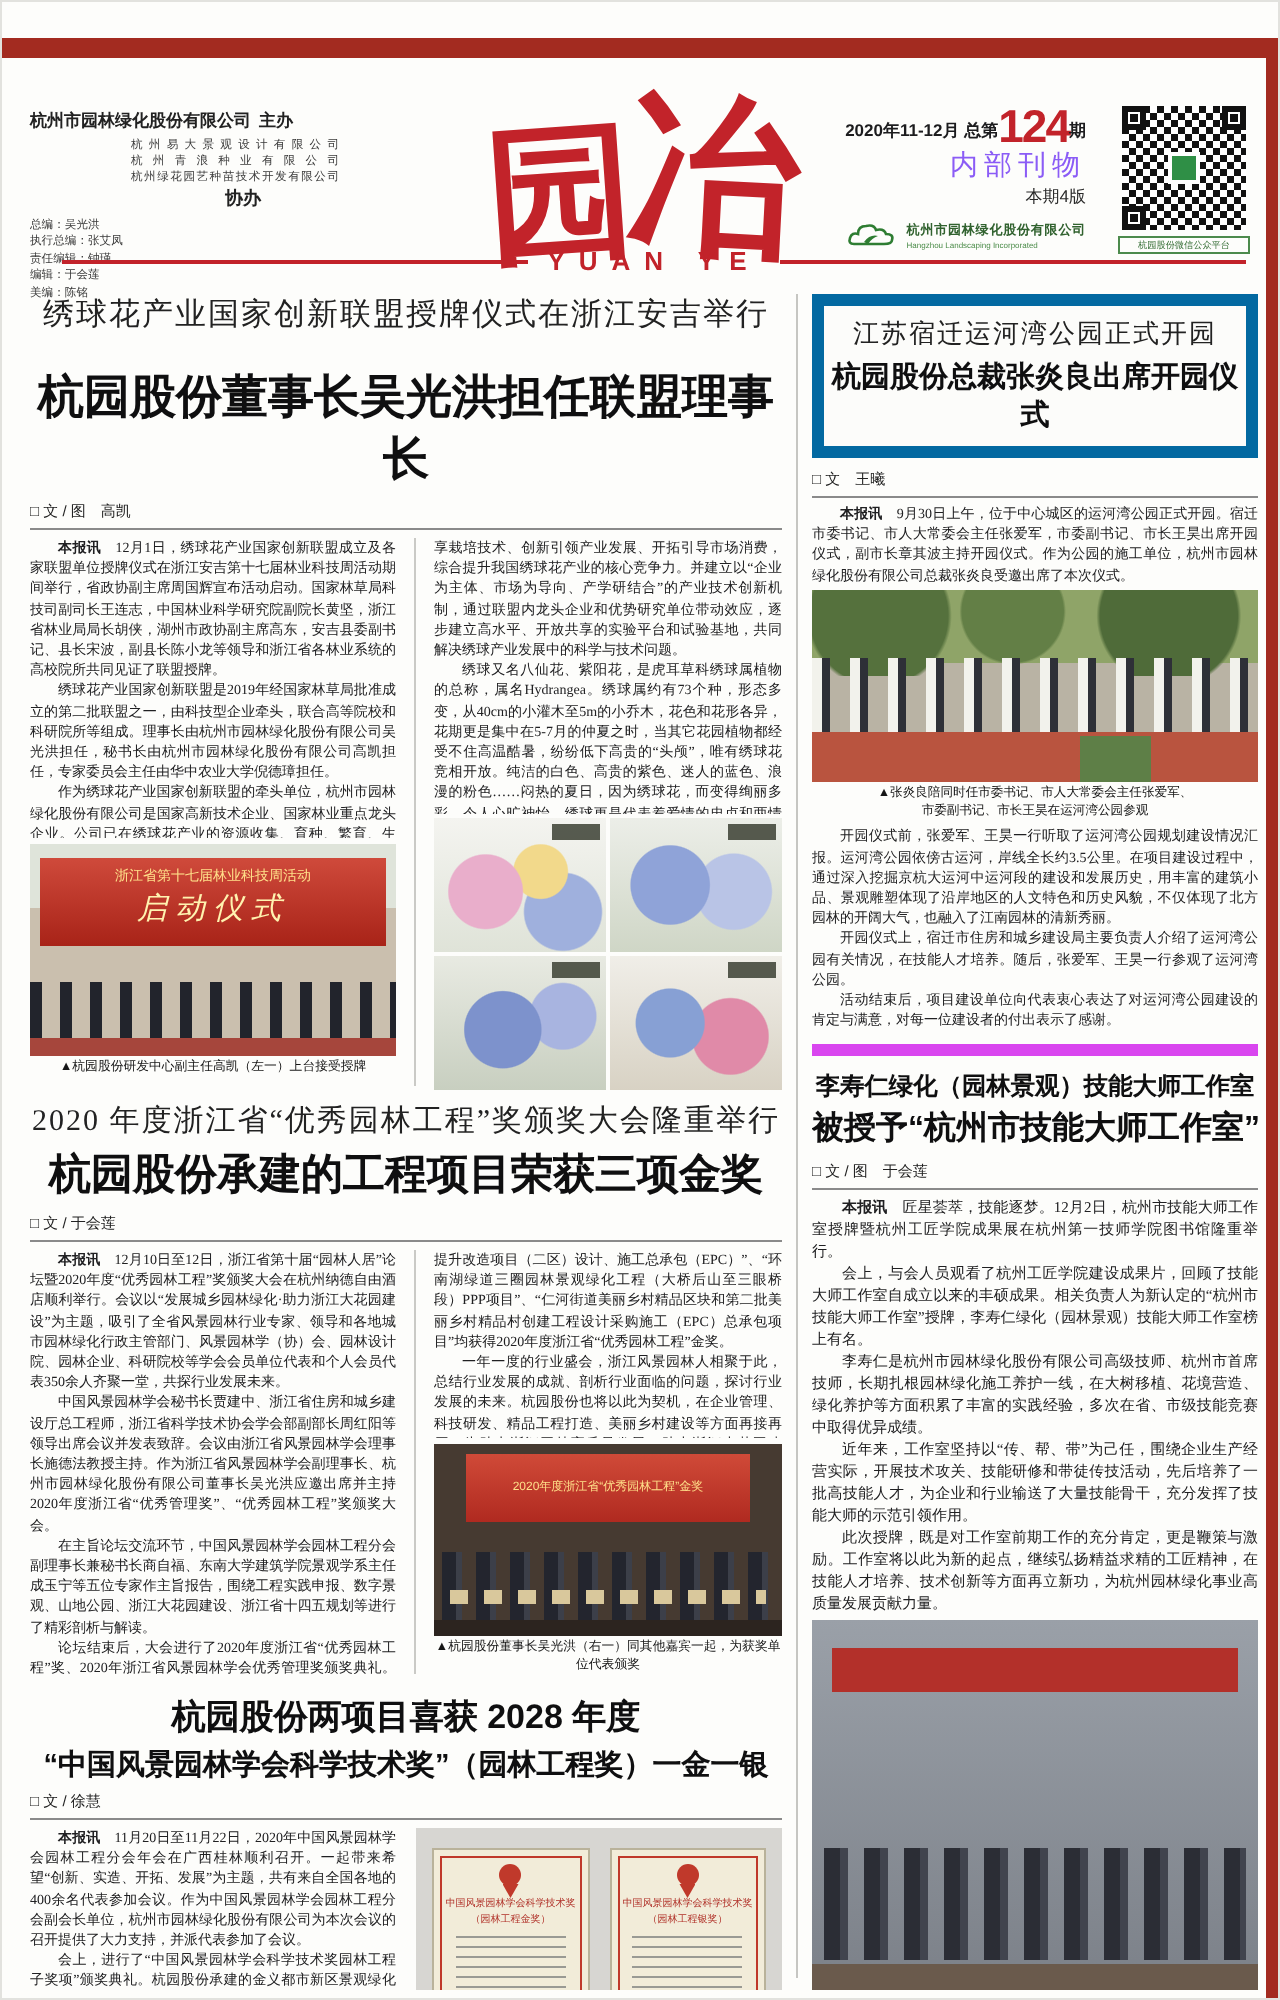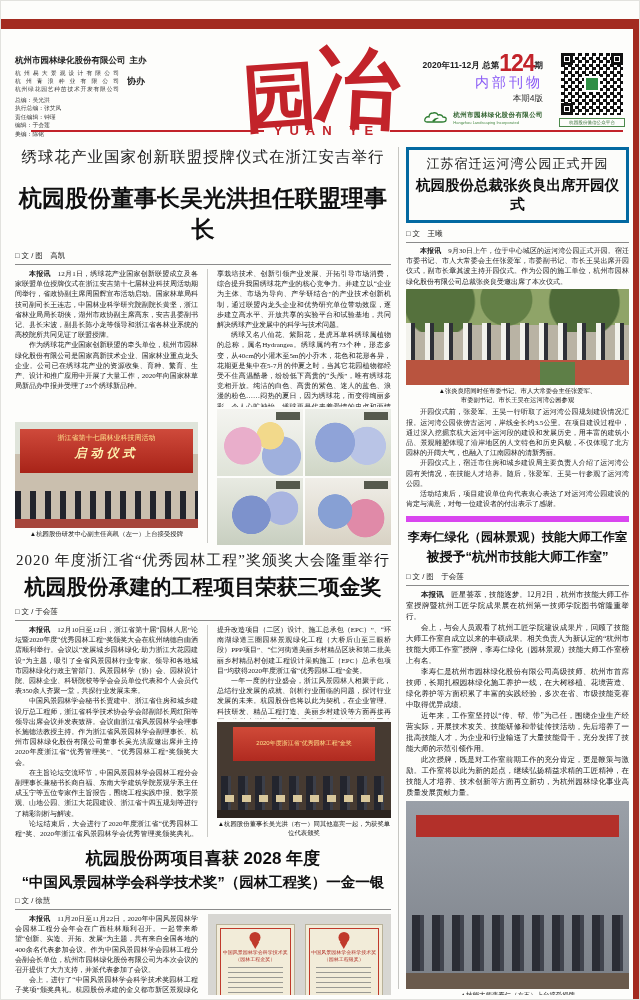--- a/index.html
+++ b/index.html
@@ -6,21 +6,21 @@
   body{width:640px;height:1000px;position:relative;background:#fdfdfb;overflow:hidden;
        font-family:"Liberation Serif","DejaVu Serif",serif;color:#1c1c1e;border:1px solid #e2e2de;box-sizing:border-box;}
   .sans{font-family:"Liberation Sans","DejaVu Sans",sans-serif;}
   
   .topbar{position:absolute;top:18px;left:0;right:0;height:10px;background:#a32b20;}
   .rightbar{position:absolute;top:18px;right:0;bottom:0;width:6px;background:#a32b20;}
   
   .mh-left{position:absolute;left:14px;top:54px;width:205px;}
   .mh-org{font-size:8.5px;font-weight:700;color:#222;}
   .mh-org b{margin-left:4px;}
-  .coorg-row{display:flex;align-items:center;margin-top:2px;}
+  .coorg-row{display:flex;align-items:center;margin-top:2px;flex-direction:column;}
   .coorg{width:104px;}
   .coorg div{font-size:5.8px;line-height:8px;color:#3a3a3a;text-align:justify;text-align-last:justify;}
   .corole{font-size:9px;font-weight:700;margin-left:8px;color:#222;}
   .staff{margin-top:3px;}
   .staff div{font-size:5.8px;line-height:8.4px;color:#3a3a3a;}
   .mh-title{position:absolute;left:222px;top:30px;width:196px;text-align:center;color:#c2232a;}
   .mh-title .zi1{font-size:74px;font-weight:700;display:inline-block;transform:rotate(-4deg) translateY(4px);}
   .mh-title .zi2{font-size:86px;font-weight:700;display:inline-block;transform:rotate(3deg);margin-left:-4px;}
   .yy{position:absolute;left:30px;right:16px;top:122px;display:flex;align-items:center;gap:10px;color:#c2232a;}
   .yy .line{flex:1;height:2px;background:#c2232a;}
@@ -65,21 +65,21 @@
   
   .a1-cols{height:274px;margin-top:4px;}
   .a1t1{height:150px;} .a1t2{height:138px;}
   .a3-cols{height:212px;margin-top:4px;}
   .a3t1{height:212px;} .a3t2{height:94px;}
   .a4-body{display:flex;gap:10px;margin-top:4px;height:148px;}
   .a4-body .tx{width:183px;height:140px;}
   
   .ph1{position:relative;height:106px;background:linear-gradient(#dfe4da 0 30%,#cabfae 30% 100%);overflow:hidden;margin-top:3px;}
   .ph1-banner{position:absolute;top:7px;left:5px;right:5px;height:44px;background:linear-gradient(#cf4a3b,#a82318);color:#ffe08a;text-align:center;font-size:7px;padding-top:4px;box-sizing:border-box;}
-  .ph1-banner .l2{font-size:12px;color:#fff3b0;font-style:italic;font-weight:700;letter-spacing:4px;margin-top:2px;}
+  .ph1-banner .l2{font-size:15px;color:#fff3b0;font-style:italic;font-weight:400;letter-spacing:4px;margin-top:2px;}
   .ph1-crowd{position:absolute;bottom:9px;left:0;right:0;height:28px;background:repeating-linear-gradient(90deg,#22242c 0 6px,rgba(0,0,0,0) 6px 15px);}
   .ph1-stage{position:absolute;bottom:0;left:0;right:0;height:9px;background:#a6463c;}
   .collage{height:136px;display:grid;grid-template-columns:1fr 1fr;grid-template-rows:1fr 1fr;gap:2px;margin-top:2px;}
   .collage div{position:relative;}
   .collage i{position:absolute;top:3px;right:3px;width:24px;height:8px;background:#3b3f33;opacity:.85;}
   .c1{background:radial-gradient(circle at 30% 55%,#e9aecb 0 26%,rgba(0,0,0,0) 27%),radial-gradient(circle at 62% 40%,#f2d98b 0 20%,rgba(0,0,0,0) 21%),radial-gradient(circle at 75% 70%,#9fb0dd 0 24%,rgba(0,0,0,0) 25%),linear-gradient(#f4f4f0,#dfe3d8);}
   .c2{background:radial-gradient(circle at 35% 50%,#8fa3d8 0 30%,rgba(0,0,0,0) 31%),radial-gradient(circle at 72% 55%,#b9c4e6 0 26%,rgba(0,0,0,0) 27%),linear-gradient(#eceee8,#cfd6c6);}
   .c3{background:radial-gradient(circle at 40% 55%,#7d92cc 0 30%,rgba(0,0,0,0) 31%),radial-gradient(circle at 75% 45%,#a8b4e0 0 22%,rgba(0,0,0,0) 23%),linear-gradient(#e8eae2,#c8cfc0);}
   .c4{background:radial-gradient(circle at 35% 50%,#87a0d4 0 26%,rgba(0,0,0,0) 27%),radial-gradient(circle at 70% 60%,#e08aa8 0 26%,rgba(0,0,0,0) 27%),linear-gradient(#f0eee8,#d8d2c4);}
   .ph3{position:relative;height:96px;background:#463a31;overflow:hidden;margin-top:3px;}
@@ -89,27 +89,27 @@
   .ph3-floor{position:absolute;bottom:0;left:0;right:0;height:8px;background:#2c241f;}
   .ph2{position:relative;height:96px;overflow:hidden;background:linear-gradient(#8fa468 0 38%,#b9b3a4 38% 74%,#b9543f 74% 100%);margin-top:2px;}
   .ph2-trees{position:absolute;top:0;left:0;right:0;height:45%;background:radial-gradient(circle at 15% 30%,#55713d 0 18%,rgba(0,0,0,0) 19%),radial-gradient(circle at 45% 25%,#637f46 0 20%,rgba(0,0,0,0) 21%),radial-gradient(circle at 80% 30%,#4f6b39 0 19%,rgba(0,0,0,0) 20%);}
   .ph2-people{position:absolute;top:36%;left:0;right:0;height:38%;background:repeating-linear-gradient(90deg,#f2f2ec 0 5px,#2e3037 5px 9px,rgba(0,0,0,0) 9px 19px);}
   .ph2-track{position:absolute;bottom:0;left:0;right:0;height:24%;background:linear-gradient(90deg,#b9543f 0 60%,#5e7f47 60% 76%,#b9543f 76%);}
   .ph5{position:relative;height:188px;background:linear-gradient(#9aa0a8,#7b8088);overflow:hidden;margin-top:3px;}
   .ph5-banner{position:absolute;top:14px;left:10px;right:10px;height:22px;background:#b3302a;}
   .ph5-crowd{position:absolute;bottom:18px;left:6px;right:6px;height:56px;background:repeating-linear-gradient(90deg,#2b2d35 0 8px,#41444e 8px 12px,rgba(0,0,0,0) 12px 20px);}
   .ph5-floor{position:absolute;bottom:0;left:0;right:0;height:16px;background:#6a5a4c;}
   
-  .hdbox{border:3px solid #0369a1;padding:5px 4px 6px;background:#fcfcfa;}
+  .hdbox{border:6px solid #0369a1;padding:5px 4px 6px;background:#fcfcfa;}
   .hdbox .kicker{font-size:13px;}
   .hdbox .hl{font-size:14.5px;margin:3px 0 0;}
   .cap2{font-size:6.3px;color:#161616;text-align:center;line-height:1.4;margin:2px 0 3px;}
   .a5{border-top:6px solid #d946ef;margin-top:7px;padding-top:7px;}
   .a5 .hl{font-size:12.2px;margin:0;white-space:nowrap;}
-  .a5 .hl.b{font-size:13px;margin-top:2px;}
+  .a5 .hl.b{font-size:16px;margin-top:2px;}
   .a5 .tx{font-size:7.5px;line-height:11px;}
   
   .certphoto{flex:1;background:#d7d6d2;padding:10px 8px;display:flex;gap:10px;box-sizing:border-box;}
   .cert{position:relative;flex:1;background:#f2ecd9;border:1px solid #b9b29a;box-shadow:inset 0 0 0 3px #f2ecd9,inset 0 0 0 4px #c0392b;}
   .ribbon{position:absolute;top:7px;left:50%;transform:translateX(-50%);width:11px;height:11px;border-radius:50%;background:#c0392b;}
   .ribbon::after{content:"";position:absolute;top:10px;left:1.5px;width:8px;height:7px;background:#c0392b;clip-path:polygon(0 0,100% 0,50% 100%);}
   .cert-award{margin-top:24px;font-size:5px;color:#b03028;text-align:center;line-height:1.4;}
   .cert-grade{font-size:5px;color:#b03028;text-align:center;}
   .cert-lines{margin:5px auto 0;width:72%;height:26px;background:repeating-linear-gradient(#9a9a94 0 1px,rgba(0,0,0,0) 1px 5px);}
 </style>
@@ -187,20 +187,21 @@
 <main class="left-sec">
 
   <section>
     <div class="kicker">绣球花产业国家创新联盟授牌仪式在浙江安吉举行</div>
     <div class="hl h1a">杭园股份董事长吴光洪担任联盟理事长</div>
     <div class="byline">□ 文 / 图　高凯</div>
     <div class="cols a1-cols">
       <div class="col">
         <div class="tx a1t1">
           <p><b class="lede">本报讯</b><span>　12月1日，绣球花产业国家创新联盟成立及各家联盟单位授牌仪式在浙江安吉第十七届林业科技周活动期间举行，省政协副主席周国辉宣布活动启动。国家林草局科技司副司长王连志，中国林业科学研究院副院长黄坚，浙江省林业局局长胡侠，湖州市政协副主席高东，安吉县委副书记、县长宋波，副县长陈小龙等领导和浙江省各林业系统的高校院所共同见证了联盟授牌。</span></p>
+          <p>绣球花产业国家创新联盟是2019年经国家林草局批准成立的第二批联盟之一，由科技型企业牵头，联合高等院校和科研院所等组成。理事长由杭州市园林绿化股份有限公司吴光洪担任，秘书长由杭州市园林绿化股份有限公司高凯担任，专家委员会主任由华中农业大学倪德璋担任。</p>
           <p>作为绣球花产业国家创新联盟的牵头单位，杭州市园林绿化股份有限公司是国家高新技术企业、国家林业重点龙头企业。公司已在绣球花产业的资源收集、育种、繁育、生产、设计和推广应用中开展了大量工作，2020年向国家林草局新品办申报并受理了25个绣球新品种。</p>
 
         </div>
         <div class="ph1">
           <div class="ph1-banner sans">
             <div>浙江省第十七届林业科技周活动</div>
             <div class="l2">启动仪式</div>
           </div>
           <div class="ph1-crowd"></div>
           <div class="ph1-stage"></div>

